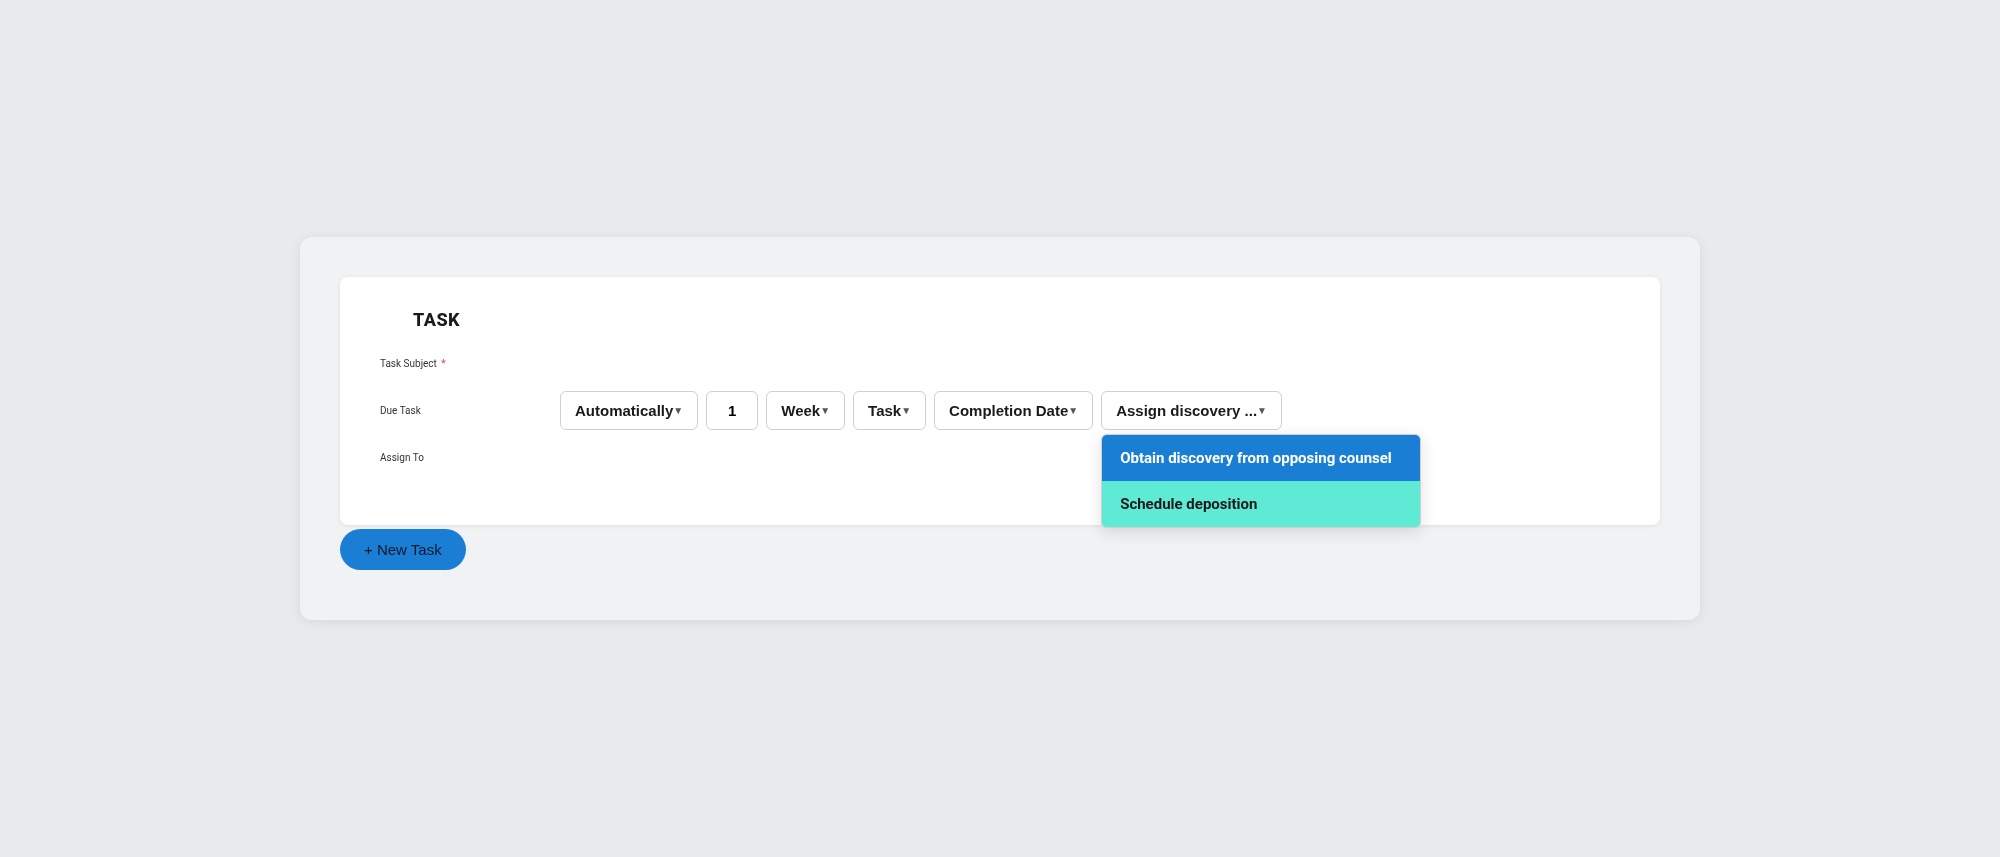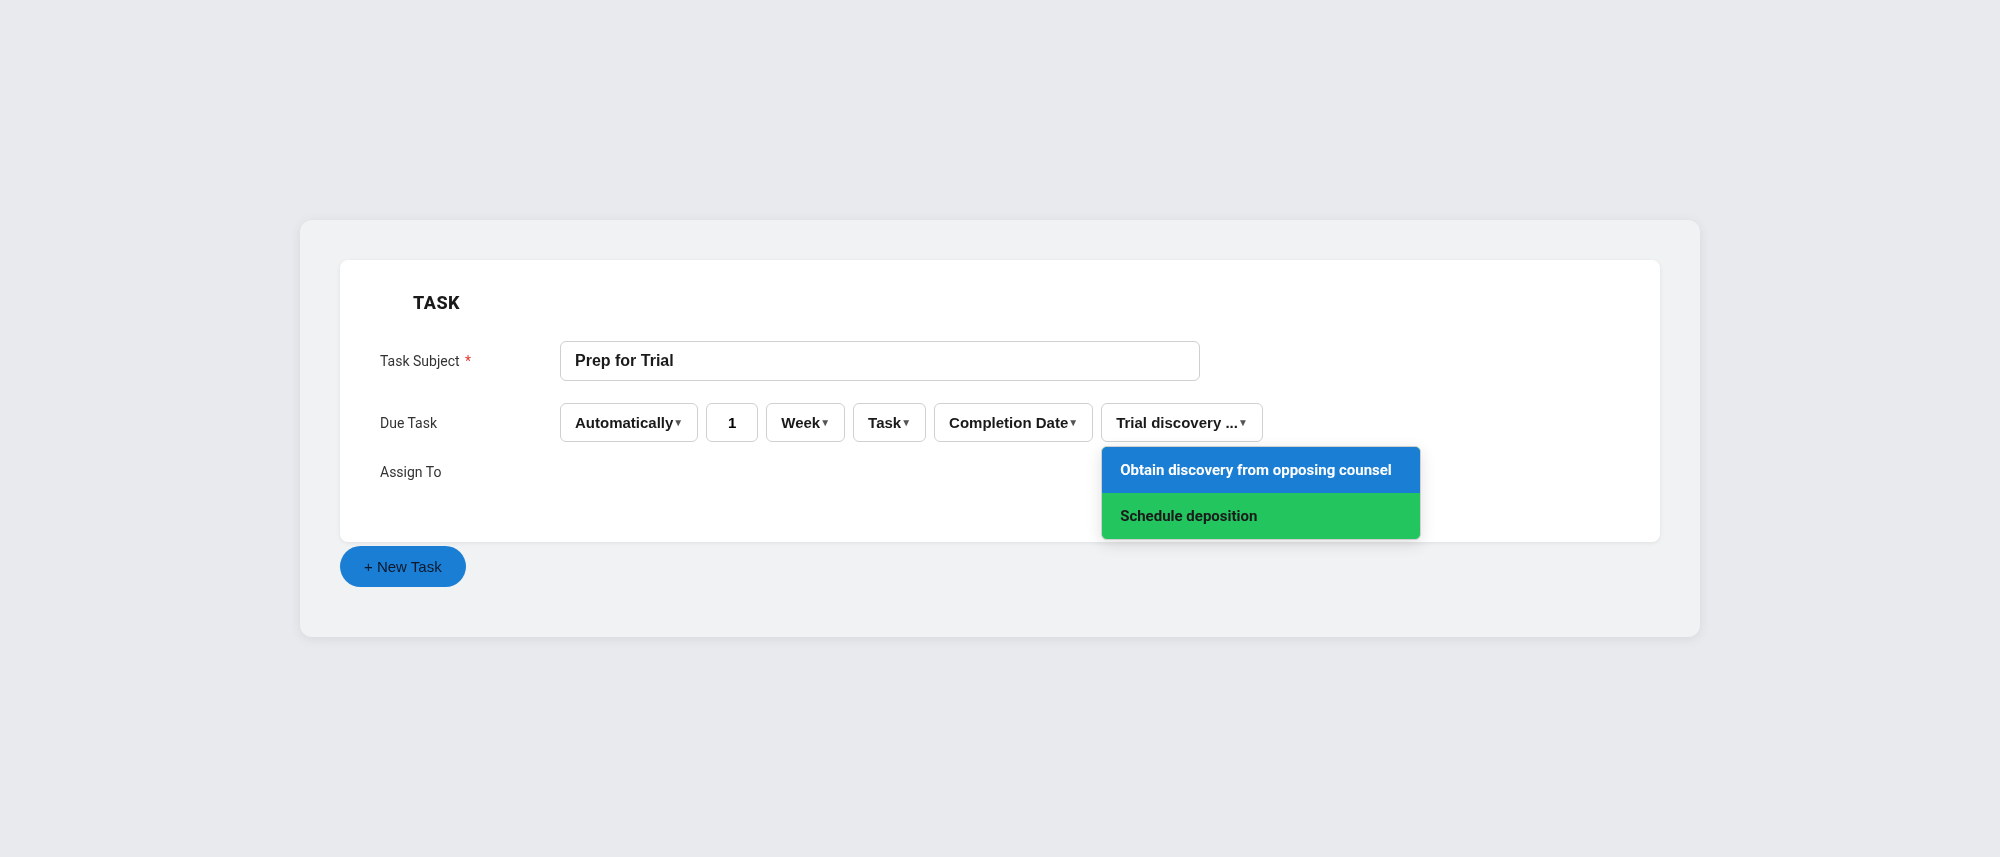--- a/index.html
+++ b/index.html
@@ -43,21 +43,21 @@
 
     .form-row {
       display: flex;
       align-items: center;
       margin-bottom: 22px;
     }
 
     .form-label {
       width: 180px;
       min-width: 180px;
-      font-size: 14px;
+      font-size: 10px;
       color: #333;
     }
 
     .required-star {
       color: #e53935;
       margin-left: 2px;
     }
 
     .text-input {
       flex: 1;
@@ -115,21 +115,21 @@
 
     .task-dropdown-container {
       position: relative;
     }
 
     .task-dropdown-menu {
       position: absolute;
       top: calc(100% + 4px);
       left: 0;
       min-width: 320px;
-      background: #22c55e;
+      background: #5eead4;
       border: 1.5px solid #d0d0d0;
       border-radius: 6px;
       box-shadow: 0 4px 16px rgba(0,0,0,0.12);
       z-index: 100;
       overflow: hidden;
     }
 
     .dropdown-item {
       padding: 14px 18px;
       font-size: 15px;
@@ -172,21 +172,20 @@
 <body>
 
 <div class="outer-container">
   <div class="task-card">
     <div class="task-title">TASK</div>
 
     <div class="form-row">
       <div class="form-label">
         <span>Task Subject</span><span class="required-star"> *</span>
       </div>
-      <input class="text-input" type="text" value="Prep for Trial" style="">
     </div>
 
 
     <div class="form-row">
       <div class="form-label">Due Task</div>
       <div class="due-date-row">
 
         <button class="dropdown-btn">
           <span>Automatically</span>
           <span class="chevron">▼</span>
@@ -204,21 +203,21 @@
           <span class="chevron">▼</span>
         </button>
 
         <button class="dropdown-btn">
           <span>Completion Date</span>
           <span class="chevron">▼</span>
         </button>
 
         <div class="task-dropdown-container">
           <button class="dropdown-btn">
-            <span>Trial discovery ...</span>
+            <span>Assign discovery ...</span>
             <span class="chevron">▼</span>
           </button>
 
           <div class="task-dropdown-menu">
             <div class="dropdown-item active">Obtain discovery from opposing counsel</div>
             <div class="dropdown-item">Schedule deposition</div>
           </div>
         </div>
 
       </div>

